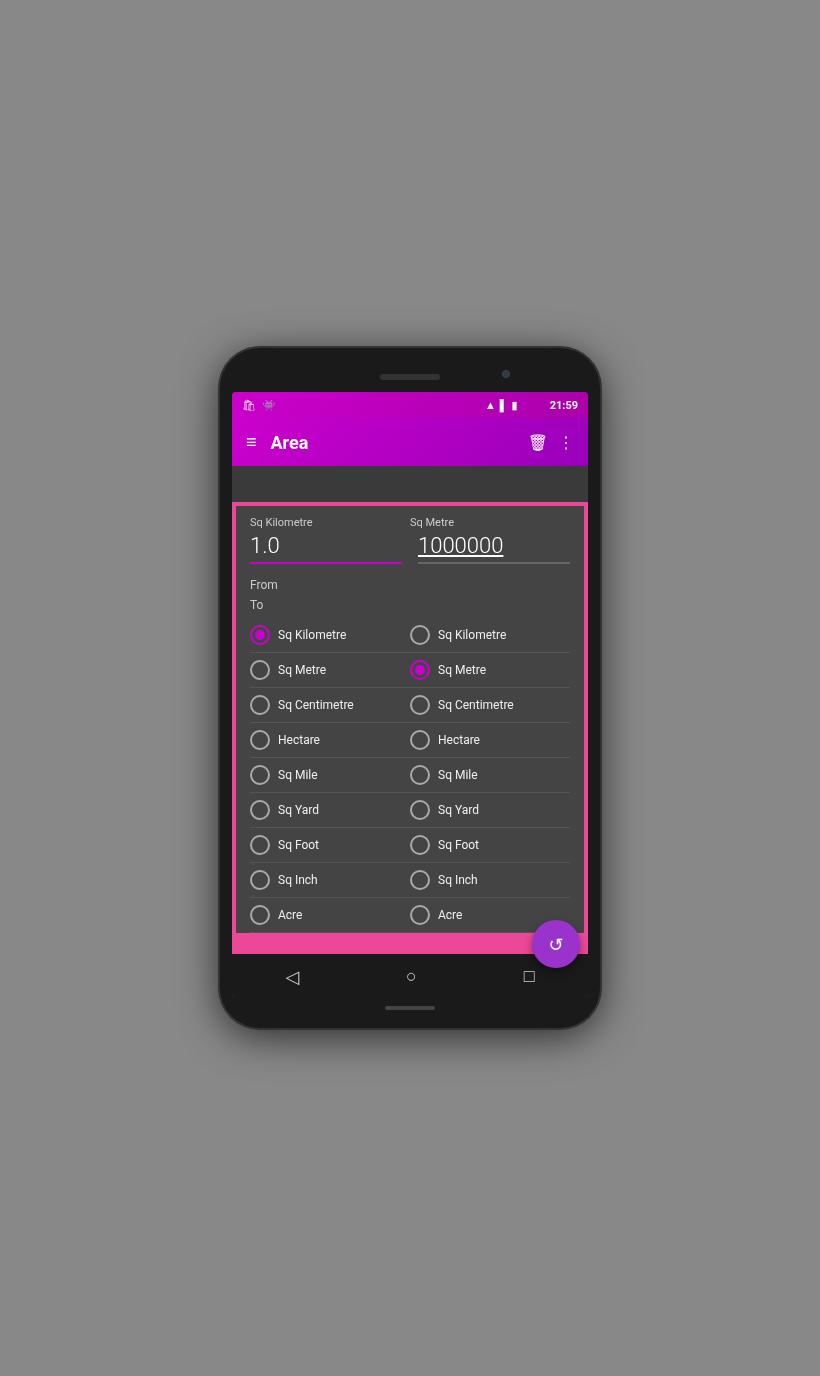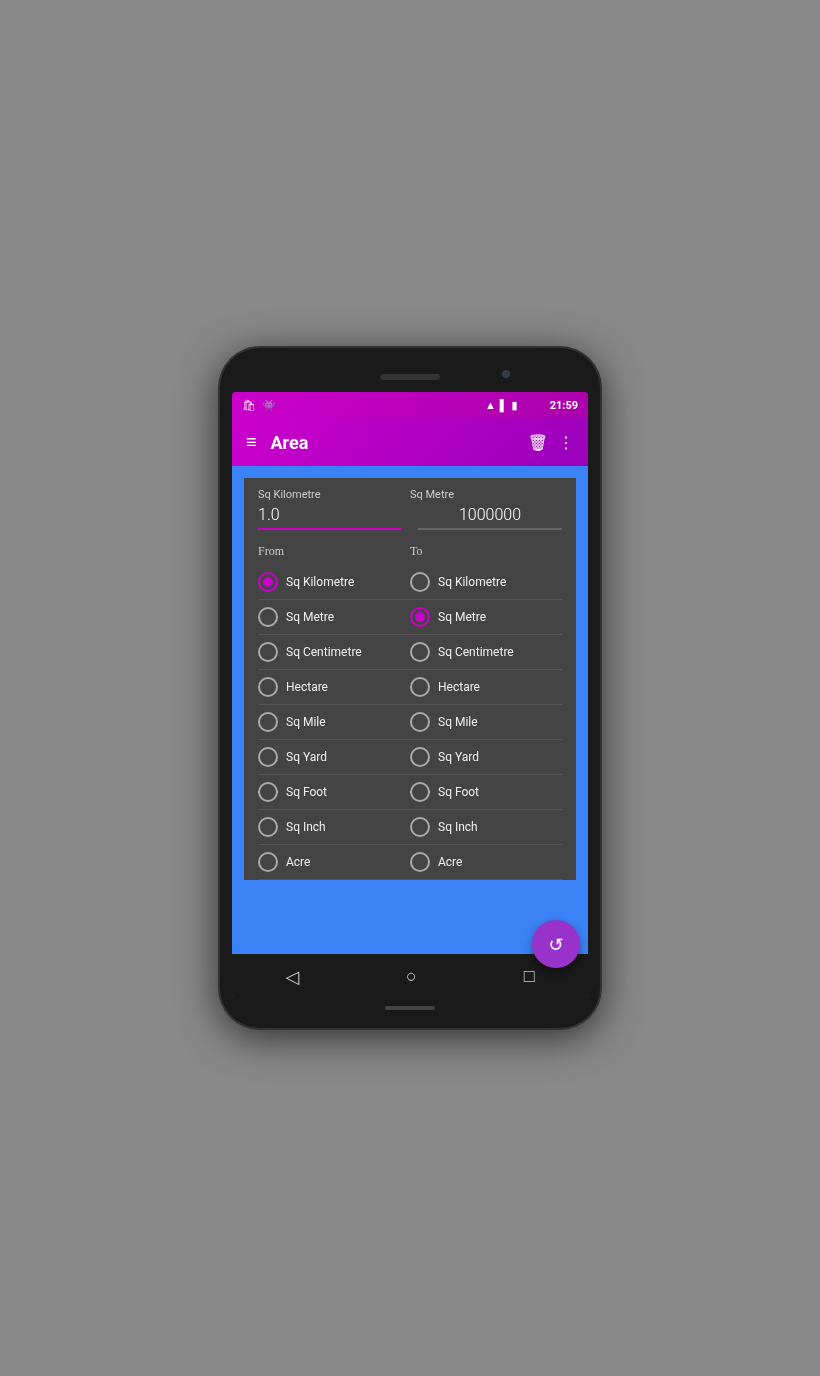--- a/index.html
+++ b/index.html
@@ -126,23 +126,24 @@
 
     .action-icon {
       color: white;
       font-size: 16px;
       cursor: pointer;
     }
 
     
     .content {
       flex: 1;
-      background: #3b82f6;
+      background: #ec4899;
       overflow-y: auto;
-      padding: 12px;
+      padding: 4px;
+      margin-top: 36px;
     }
 
     
     .input-section {
       display: grid;
       grid-template-columns: 1fr 1fr;
       gap: 0;
       padding: 10px 14px 6px 14px;
       background: #444;
     }
@@ -153,41 +154,41 @@
     }
 
     .input-label {
       color: #ccc;
       font-size: 11px;
       margin-bottom: 4px;
     }
 
     .input-value {
       color: white;
-      font-size: 16px;
+      font-size: 22px;
       font-weight: 300;
       border-bottom: 2px solid #cc00cc;
       padding-bottom: 4px;
       margin-right: 8px;
     }
 
     .input-value.right {
       border-bottom: 2px solid #666;
-      text-align: center;
+      text-align: left;
       margin-right: 0;
       margin-left: 8px;
+      text-decoration: underline;
     }
 
     
     .from-to-section {
       display: grid;
-      grid-template-columns: 1fr 1fr;
+      grid-template-columns: 1fr;
       padding: 8px 14px 0 14px;
       background: #444;
-      font-family: Liberation Serif, serif;
     }
 
     .from-to-label {
       color: #ccc;
       font-size: 12px;
       padding-bottom: 6px;
     }
 
     
     .radio-list {

